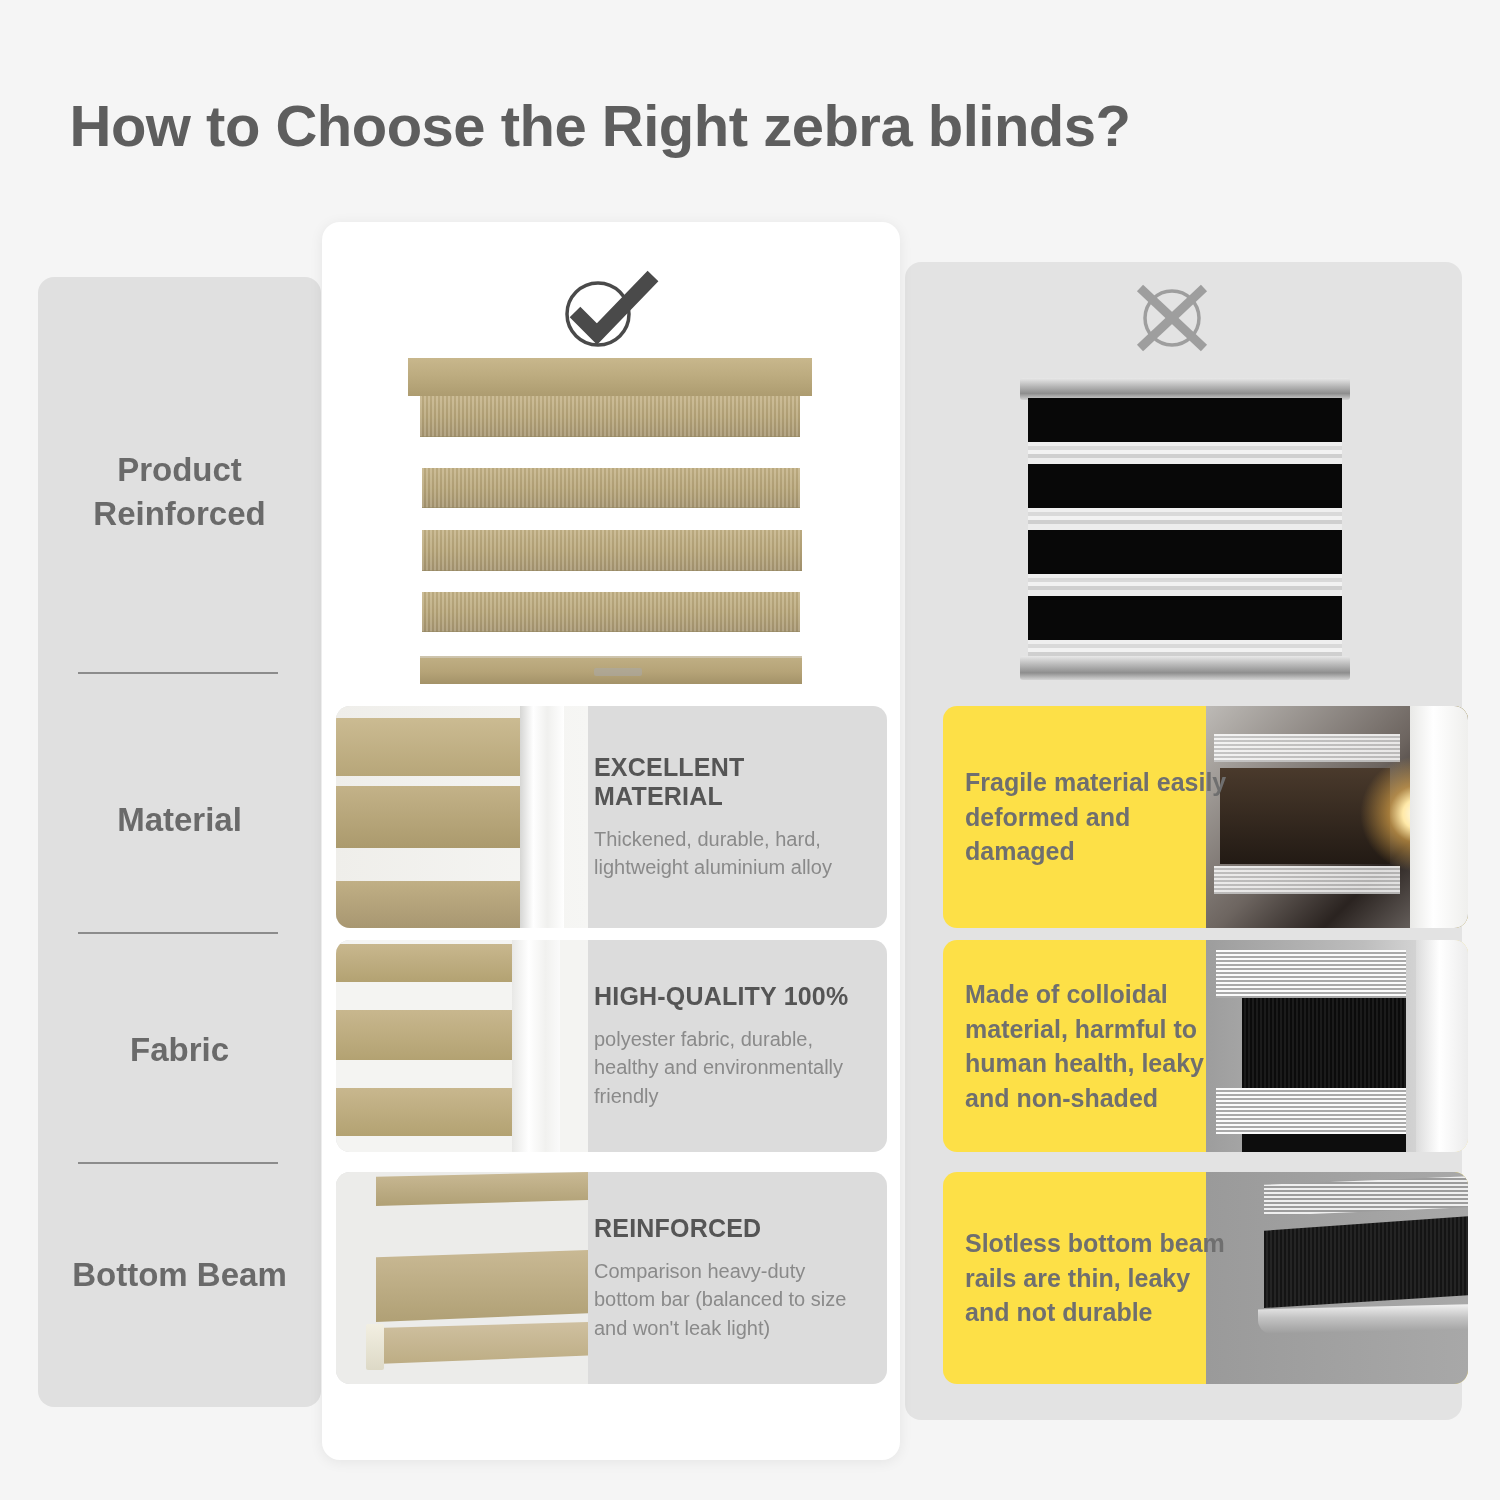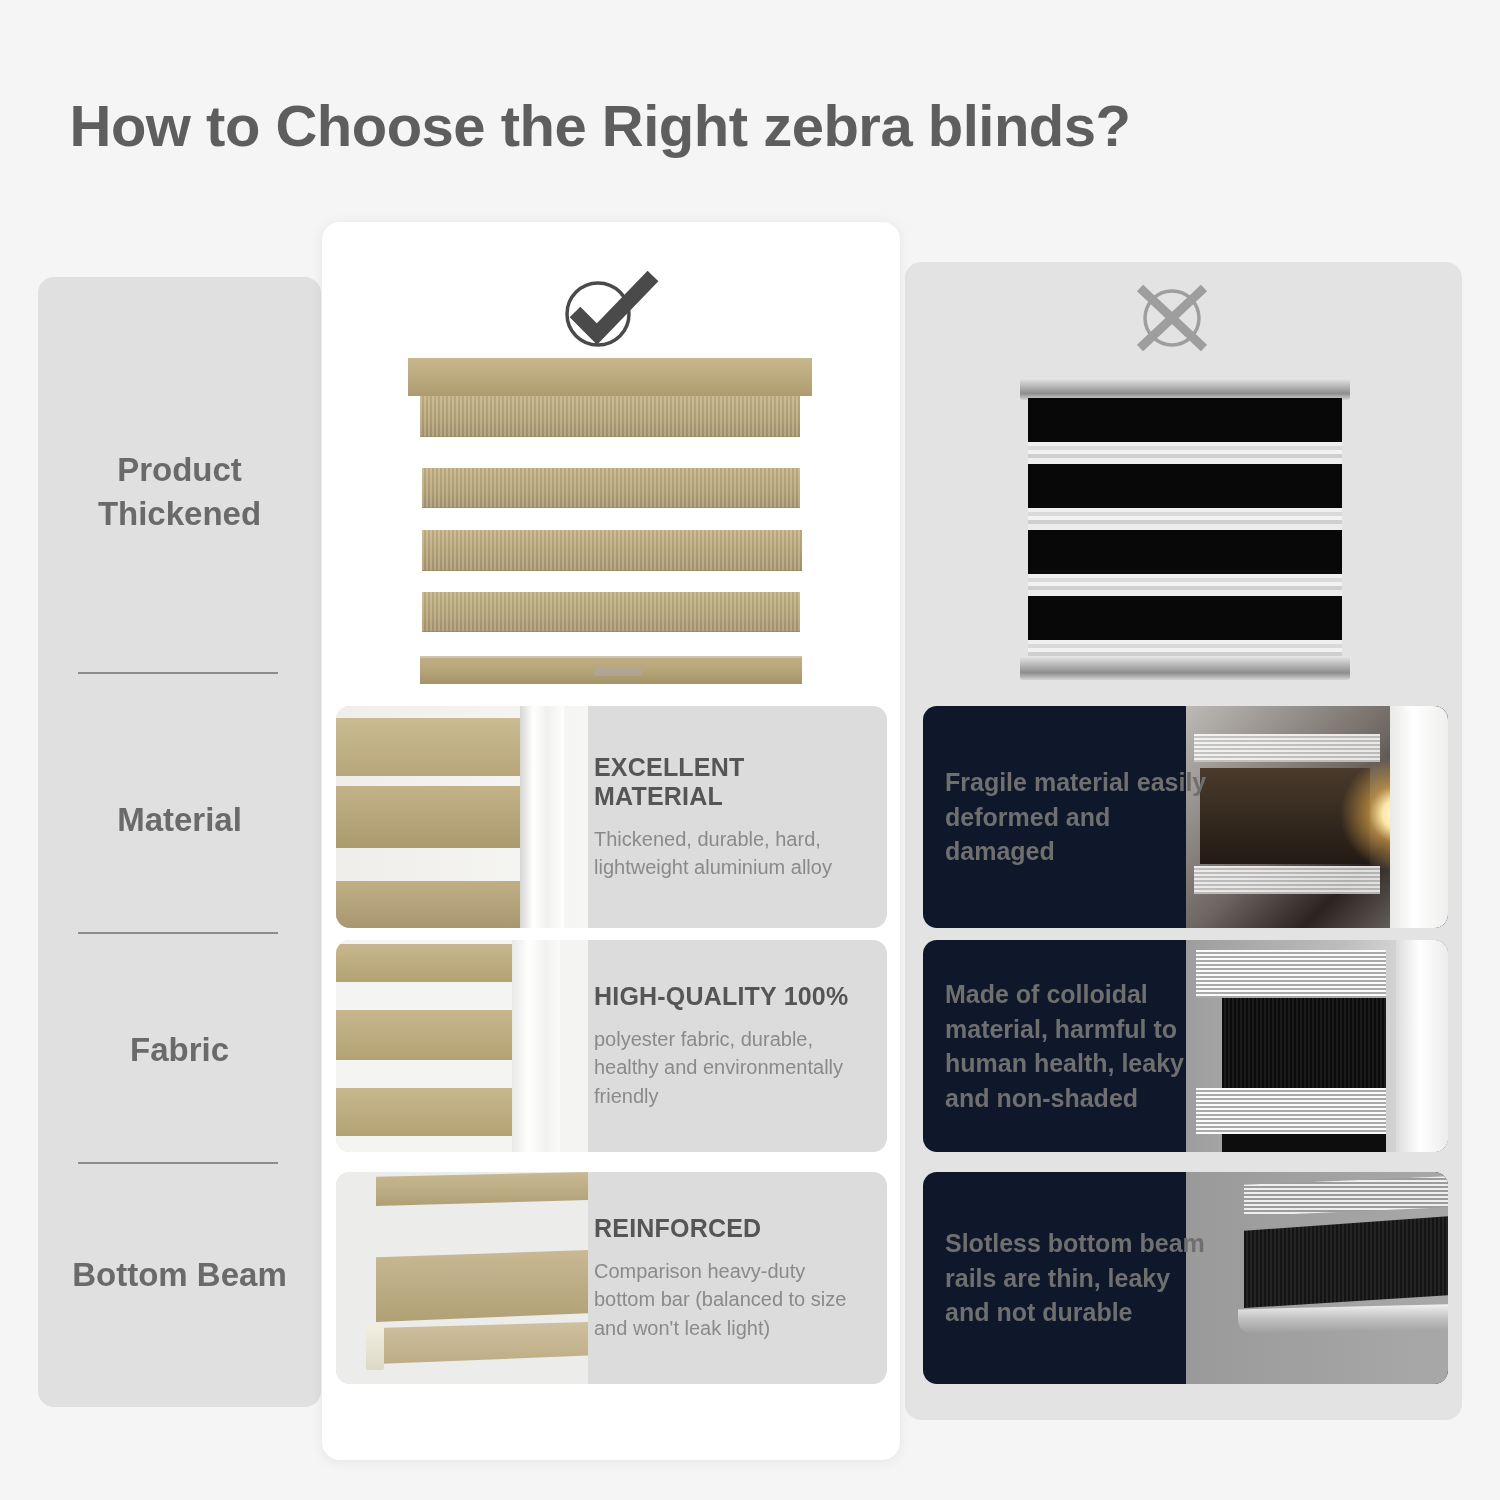--- a/index.html
+++ b/index.html
@@ -106,21 +106,21 @@
         #efefef 44px, #efefef 48px,
         #d9d9d9 48px, #d9d9d9 52px,
         #f2f2f2 52px, #f2f2f2 56px,
         #cfcfcf 56px, #cfcfcf 60px,
         #ededed 60px, #ededed 66px);
   }
 
   
   .feat { position: absolute; border-radius: 14px; overflow: hidden; }
   .feat-good { left: 336px; width: 551px; background: #dcdcdc; }
-  .feat-bad  { left: 923px; width: 525px; background: #0f172a; }
+  .feat-bad  { left: 943px; width: 525px; background: #fde047; }
   .fr0 { top: 706px; height: 222px; }
   .fr1 { top: 940px; height: 212px; }
   .fr2 { top: 1172px; height: 212px; }
 
   .feat-good .img { position: absolute; left: 0; top: 0; width: 252px; height: 100%; }
   .feat-good .txt {
     position: absolute; left: 258px; top: 0; width: 293px; height: 100%;
     display: flex; flex-direction: column; justify-content: center;
     padding-right: 16px;
   }
@@ -254,21 +254,21 @@
 
 <div class="page">
 
   <div class="title">How to Choose the Right zebra blinds?</div>
 
   <div class="panel-left"></div>
   <div class="panel-right"></div>
   <div class="panel-center"></div>
 
   <div class="side-row r0">
-    <span>Product Thickened</span>
+    <span>Product Reinforced</span>
   </div>
   <div class="side-div d0"></div>
 
   <div class="side-row r1">
     <span>Material</span>
   </div>
   <div class="side-div d1"></div>
 
   <div class="side-row r2">
     <span>Fabric</span>

